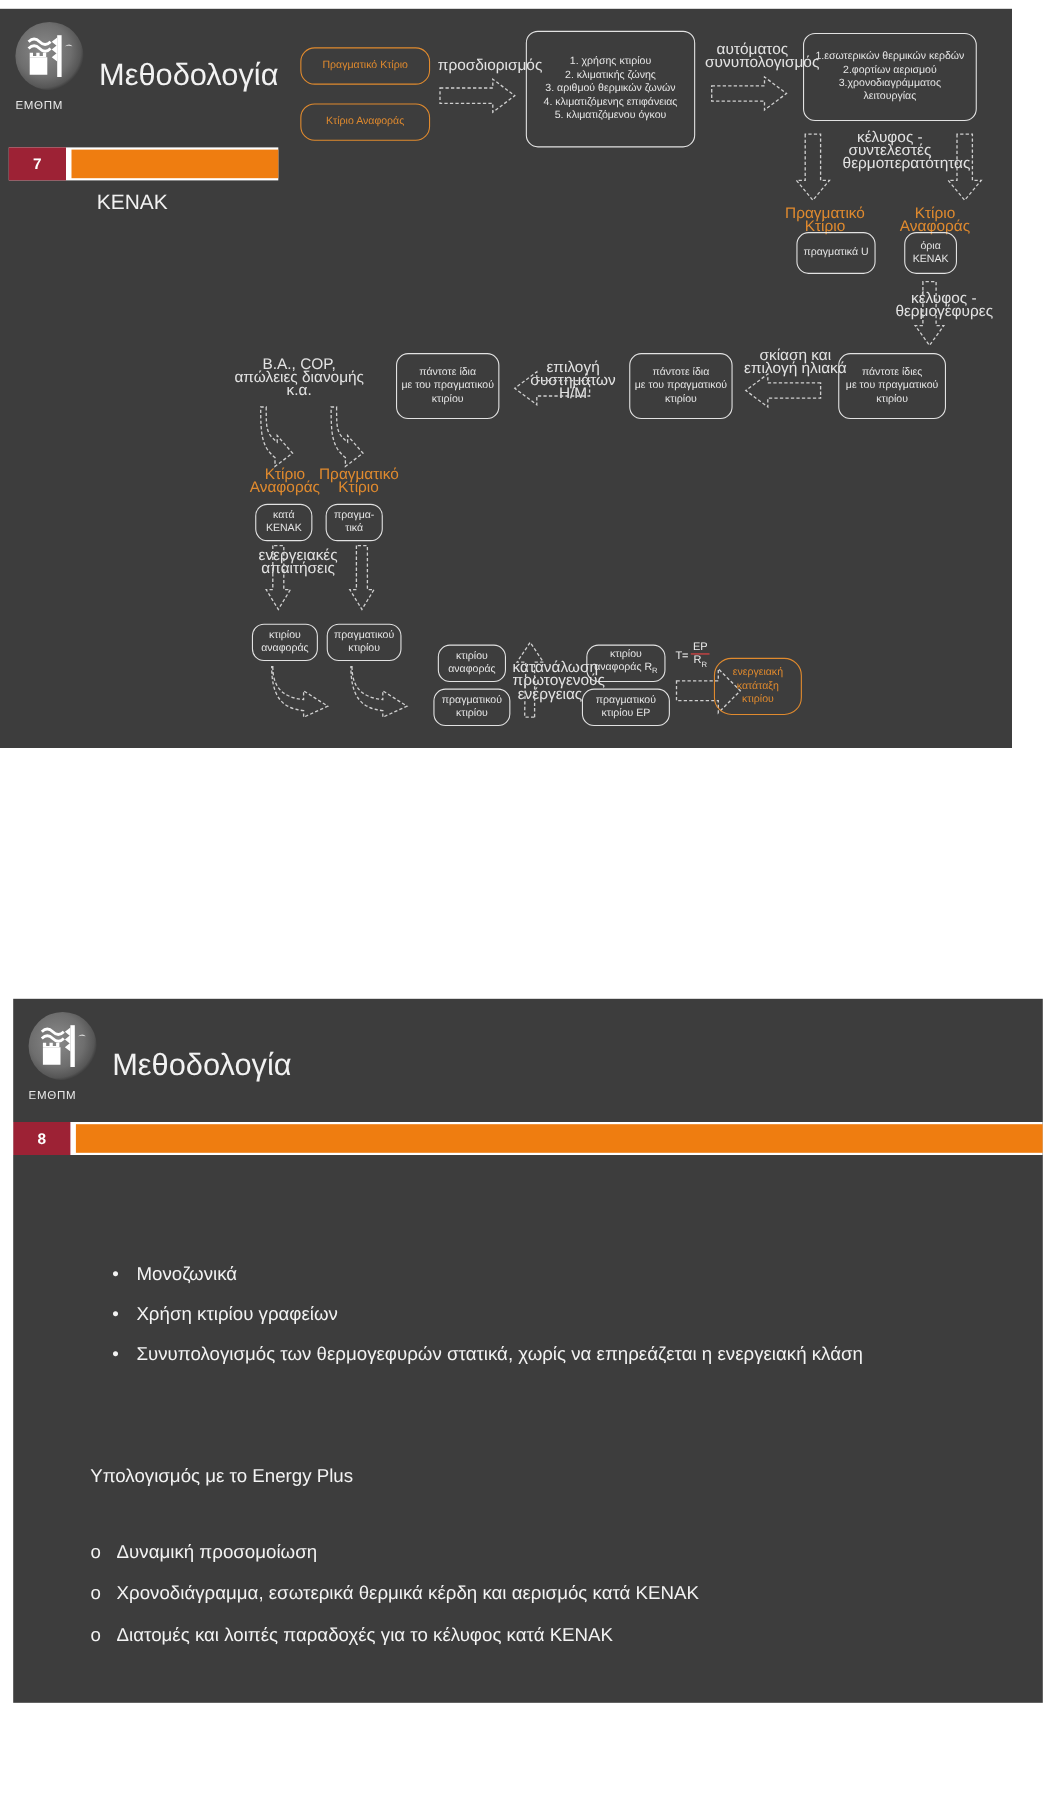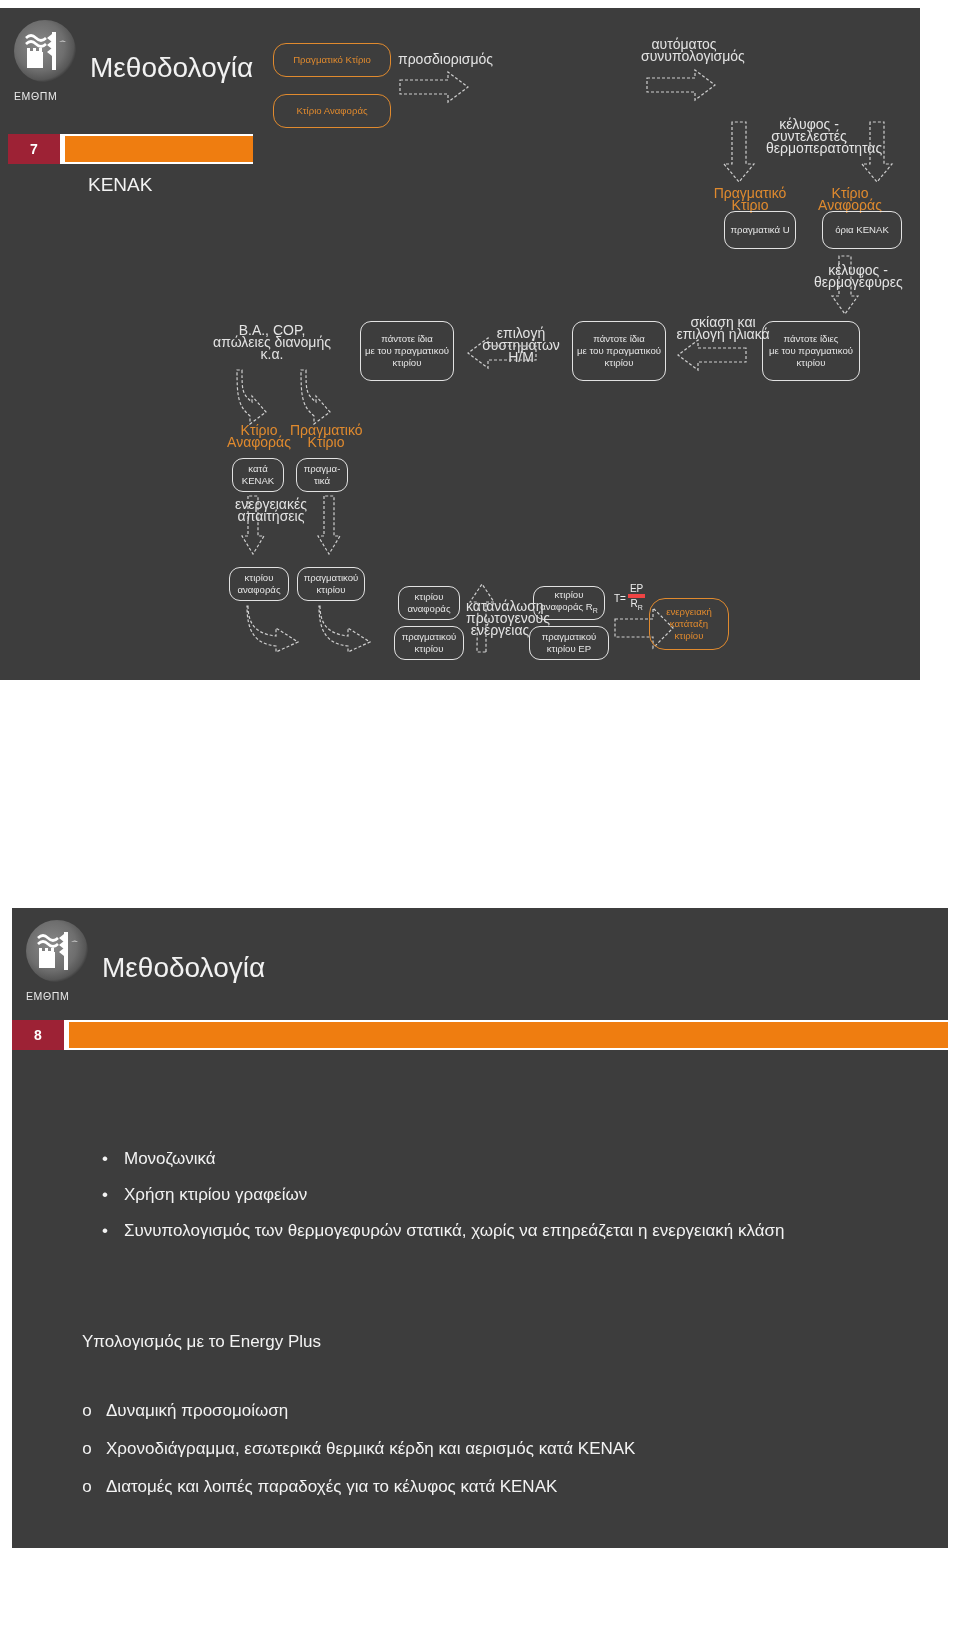--- a/index.html
+++ b/index.html
@@ -30,21 +30,21 @@
 
   
   .dgm{position:absolute;left:0;top:0;width:100%;height:100%;}
   .nd{position:absolute;box-sizing:border-box;border:1.4px solid #e2e2e2;border-radius:11px;
       color:#e6e6e6;font-size:9.6px;line-height:12.2px;text-align:center;
       display:flex;align-items:center;justify-content:center;padding:2px 3px;}
   .nd.o{border-color:#e08a2e;color:#e08a2e;border-radius:13px;}
   .lbl{position:absolute;color:#e3e3e3;font-size:14px;line-height:12.2px;text-align:center;}
   .lbl.o{color:#e08a2e;}
   .frac{position:absolute;color:#ededed;font-size:10px;line-height:11px;}
-  .frac .n{display:inline-block;text-align:right;border-bottom:4px solid #ef4444;padding:0 2px;}
+  .frac .n{display:inline-block;text-align:right;border-bottom:1px solid #ef4444;padding:0 2px;}
   .frac .d{display:block;text-align:center;padding:0 2px;}
   .frac .row{display:inline-flex;align-items:center;gap:2px;}
   .frac .stack{display:inline-block;vertical-align:middle;}
   .arw{position:absolute;}
   .arw svg{display:block;overflow:visible;}
 
   
   .s8-lead{position:absolute;color:#f3f3f3;font-size:17px;font-weight:bold;}
   .s8-lead2{position:absolute;color:#f3f3f3;font-size:17px;}
   .s8-li{position:absolute;color:#f3f3f3;font-size:17px;line-height:25px;display:flex;gap:14px;}
@@ -83,49 +83,58 @@
     <div class="nd o" style="left:273px;top:35px;width:118px;height:34px;">Πραγματικό Κτίριο</div>
     <div class="nd o" style="left:273px;top:86px;width:118px;height:34px;">Κτίριο Αναφοράς</div>
 
     <div class="lbl" style="left:398px;top:45px;width:76px;">προσδιορισμός</div>
     <div class="arw" style="left:398px;top:62px;">
       <svg width="72" height="34" viewBox="0 0 72 34">
         <path d="M2 10 H50 V2 L70 17 L50 32 V24 H2 Z" fill="none" stroke="#cfcfcf" stroke-width="1.2" stroke-dasharray="3 2"></path>
       </svg>
     </div>
 
+    <div class="nd" style="left:478px;top:20px;width:154px;height:106px;white-space:pre-line;">1. χρήσης κτιρίου
+2. κλιματικής ζώνης
+3. αριθμού θερμικών ζωνών
+4. κλιματιζόμενης επιφάνειας
+5. κλιματιζόμενου όγκου</div>
 
     <div class="lbl" style="left:641px;top:30px;width:86px;white-space:pre-line;">αυτόματος
 συνυπολογισμός</div>
     <div class="arw" style="left:645px;top:60px;">
       <svg width="72" height="34" viewBox="0 0 72 34">
         <path d="M2 10 H50 V2 L70 17 L50 32 V24 H2 Z" fill="none" stroke="#cfcfcf" stroke-width="1.2" stroke-dasharray="3 2"></path>
       </svg>
     </div>
 
+    <div class="nd" style="left:730px;top:22px;width:158px;height:80px;white-space:pre-line;">1.εσωτερικών θερμικών κερδών
+2.φορτίων αερισμού
+3.χρονοδιαγράμματος
+λειτουργίας</div>
 
     <div class="lbl" style="left:766px;top:110px;width:86px;white-space:pre-line;">κέλυφος -
 συντελεστές
 θερμοπερατότητας</div>
     <div class="arw" style="left:722px;top:112px;">
       <svg width="34" height="64" viewBox="0 0 34 64">
         <path d="M10 2 V44 H2 L17 62 L32 44 H24 V2 Z" fill="none" stroke="#cfcfcf" stroke-width="1.2" stroke-dasharray="3 2"></path>
       </svg>
     </div>
     <div class="arw" style="left:860px;top:112px;">
       <svg width="34" height="64" viewBox="0 0 34 64">
         <path d="M10 2 V44 H2 L17 62 L32 44 H24 V2 Z" fill="none" stroke="#cfcfcf" stroke-width="1.2" stroke-dasharray="3 2"></path>
       </svg>
     </div>
 
     <div class="lbl o" style="left:704px;top:179px;width:92px;">Πραγματικό Κτίριο</div>
     <div class="lbl o" style="left:804px;top:179px;width:92px;">Κτίριο Αναφοράς</div>
 
     <div class="nd" style="left:724px;top:203px;width:72px;height:38px;">πραγματικά U</div>
-    <div class="nd" style="left:822px;top:203px;width:80px;height:38px;">όρια ΚΕΝΑΚ</div>
+    <div class="nd" style="left:822px;top:203px;width:48px;height:38px;">όρια ΚΕΝΑΚ</div>
 
     <div class="lbl" style="left:814px;top:256px;width:88px;white-space:pre-line;">κέλυφος -
 θερμογέφυρες</div>
     <div class="arw" style="left:830px;top:246px;">
       <svg width="30" height="62" viewBox="0 0 30 62">
         <path d="M9 2 V42 H2 L15 60 L28 42 H21 V2 Z" fill="none" stroke="#cfcfcf" stroke-width="1.2" stroke-dasharray="3 2"></path>
       </svg>
     </div>
 
     <div class="lbl" style="left:212px;top:316px;width:120px;white-space:pre-line;text-align:center;">Β.Α., COP,

